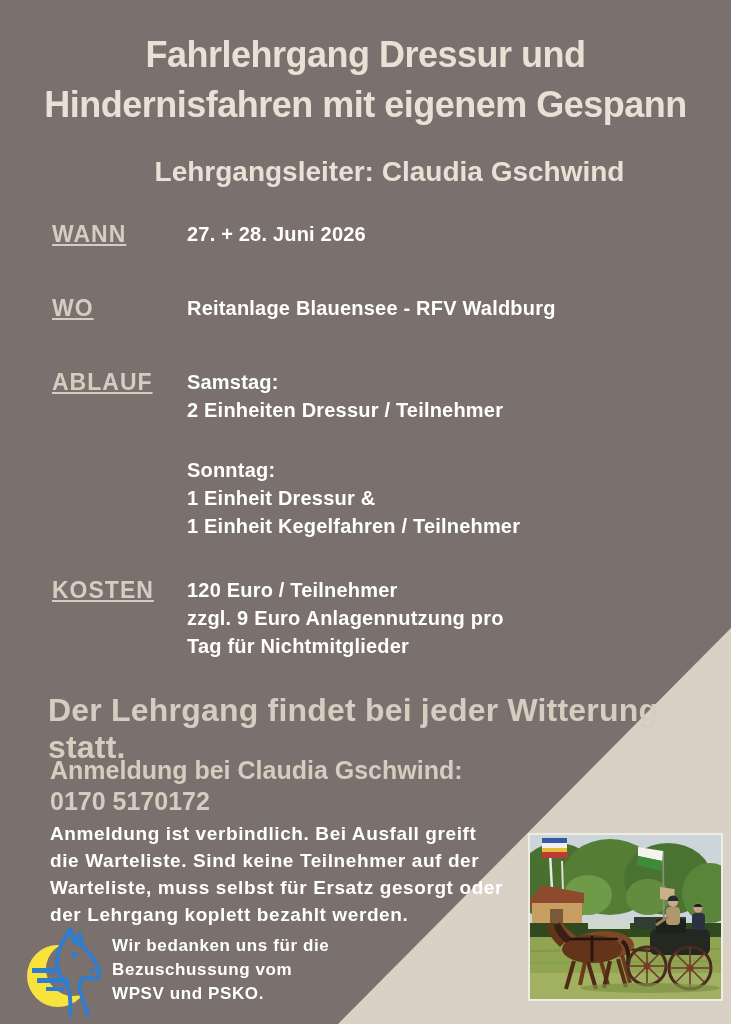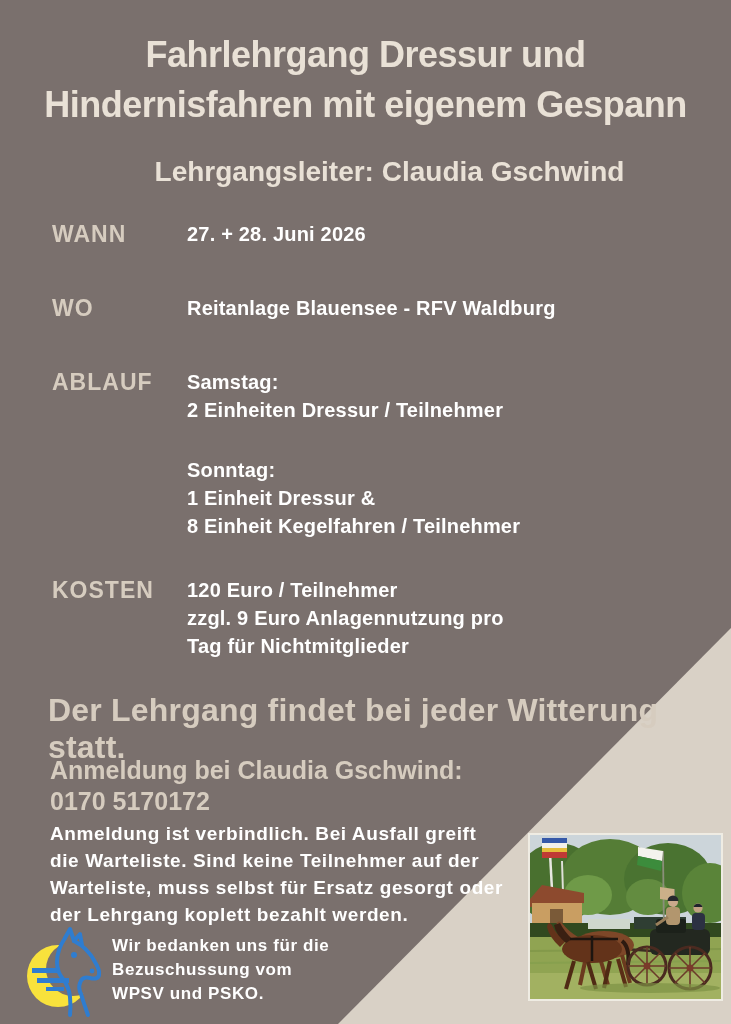--- a/index.html
+++ b/index.html
@@ -17,20 +17,21 @@
     color:#e9e1d6; margin:0;
   }
   .subtitle {
     left:0; right:0; top:156px; text-align:center;
     font-size:28px; color:#e9e1d6;padding-left:48px;
   }
 
   .row-label {
     left:52px; font-size:23px; letter-spacing:1px; color:#d6ccbf;
     line-height:28px;
+    text-decoration:underline;
   }
   .row-value {
     left:187px; font-size:20px; color:#ffffff; line-height:28px;
     letter-spacing:0.2px;
   }
   .row-value .line { display:block; }
   .group2 { margin-top:32px; }
 
   .weather-note { left:48px; top:692px; font-size:32px; color:#d6ccbf; letter-spacing:0.2px; }
   .registration { left:50px; top:755px; font-size:25px; line-height:31px; color:#d6ccbf; }
@@ -65,21 +66,21 @@
 
   <div class="layer row-label" style="top:294px">WO</div>
   <div class="layer row-value" style="top:294px">Reitanlage Blauensee - RFV Waldburg</div>
 
   <div class="layer row-label" style="top:368px">ABLAUF</div>
   <div class="layer row-value" style="top:368px">
     <span class="line">Samstag:</span>
     <span class="line">2 Einheiten Dressur / Teilnehmer</span>
     <span class="line group2">Sonntag:</span>
     <span class="line">1 Einheit Dressur &amp;</span>
-    <span class="line">8 Einheit Kegelfahren / Teilnehmer</span>
+    <span class="line">1 Einheit Kegelfahren / Teilnehmer</span>
   </div>
 
   <div class="layer row-label" style="top:576px">KOSTEN</div>
   <div class="layer row-value" style="top:576px">
     <span class="line">120 Euro / Teilnehmer</span>
     <span class="line">zzgl. 9 Euro Anlagennutzung pro</span>
     <span class="line">Tag für Nichtmitglieder</span>
   </div>
 
   <div class="layer weather-note">Der Lehrgang findet bei jeder Witterung statt.</div>

